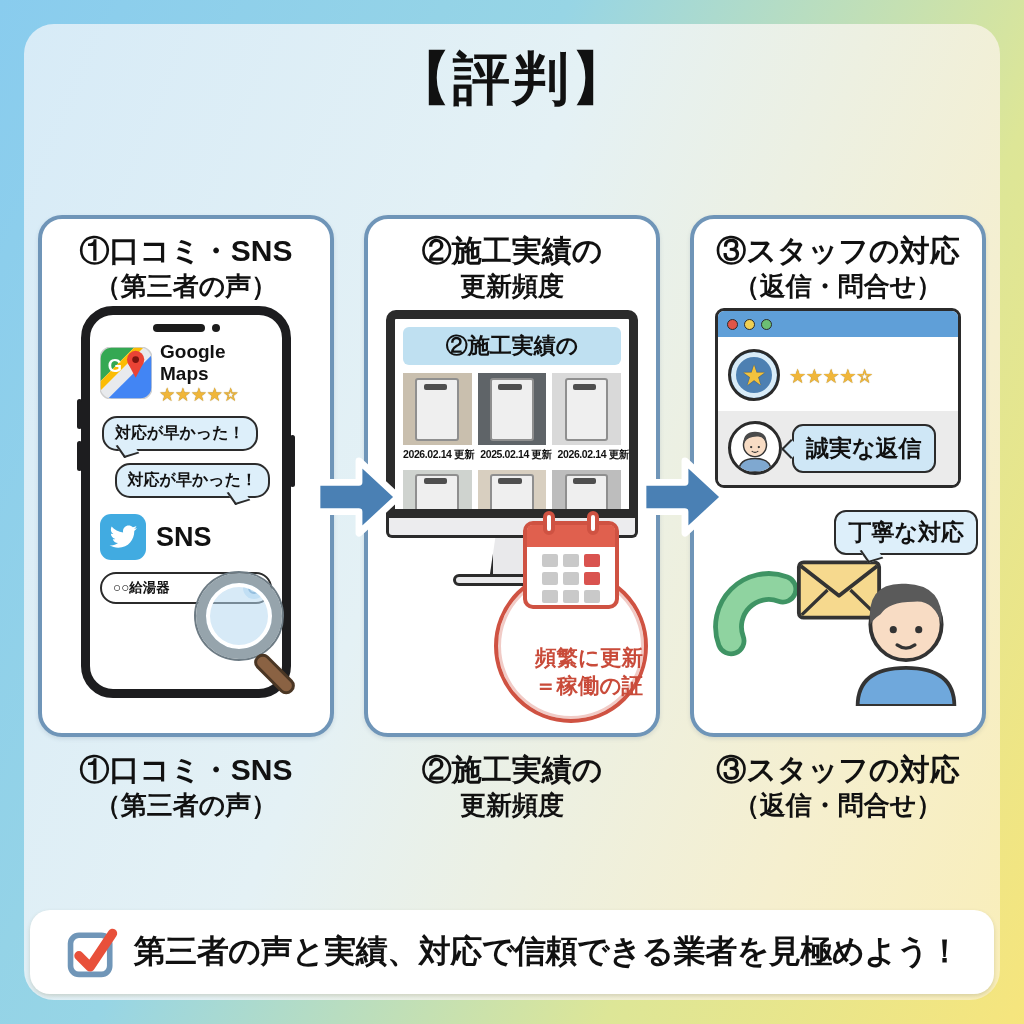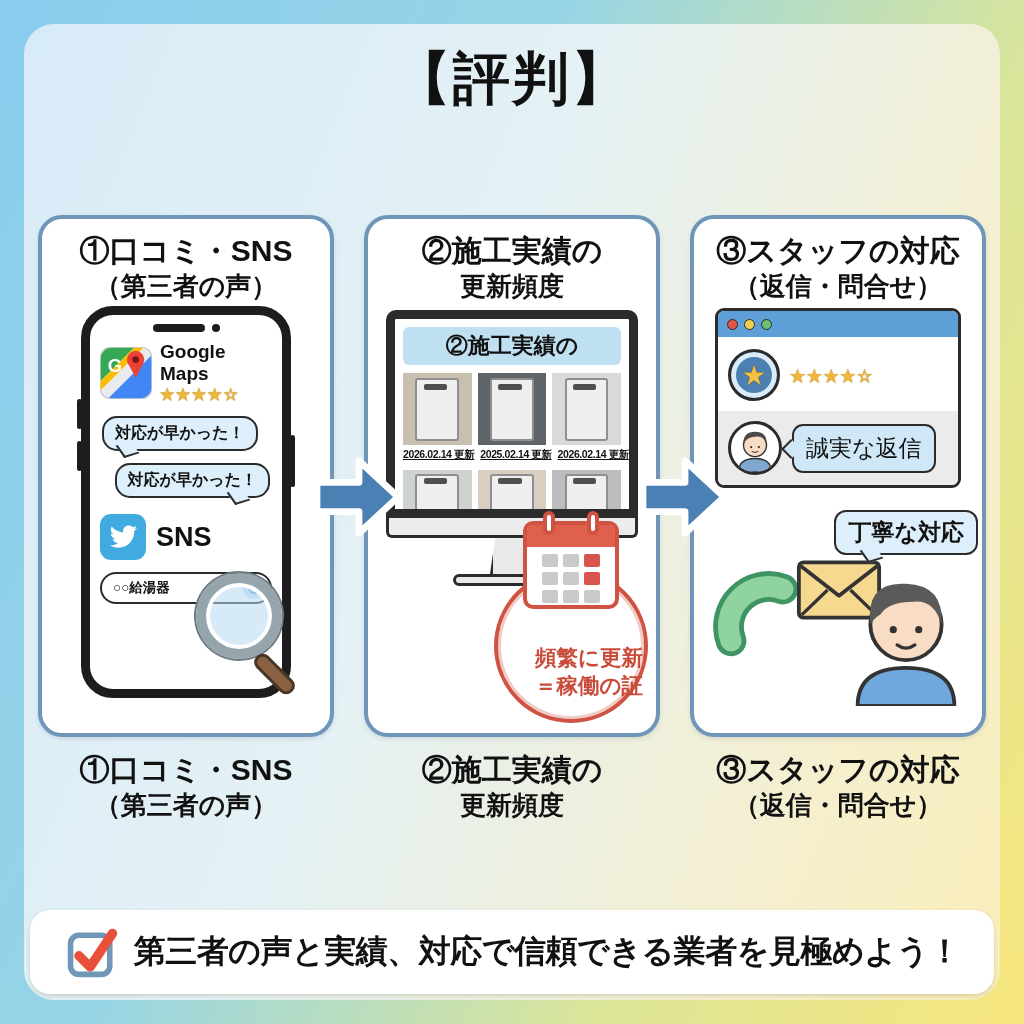--- a/index.html
+++ b/index.html
@@ -75,21 +75,21 @@
   .screen { border:9px solid #2b2b2b; border-radius:10px 10px 0 0; background:#fff; height:208px; overflow:hidden; padding:8px; }
   .blogbar { background:#bfe0f1; border-radius:6px; height:38px; display:flex; align-items:center; justify-content:center;
              font-size:22px; font-weight:800; }
   .pgrid { display:grid; grid-template-columns:repeat(3,1fr); gap:6px; margin-top:8px; }
   .photo { height:72px; position:relative; overflow:hidden; }
   .photo.short { height:52px; }
   .photo::before { content:''; position:absolute; left:18%; top:7%; width:58%; height:82%; background:#efefef;
                    border:2px solid #8f8f8f; border-radius:3px; }
   .photo::after { content:''; position:absolute; left:30%; top:15%; width:34%; height:6px; background:#4f4f4f; border-radius:2px; }
   .dates { display:grid; grid-template-columns:repeat(3,1fr); gap:6px; margin-top:3px; }
-  .date { font-size:10.5px; font-weight:700; text-align:center; letter-spacing:-.4px; white-space:nowrap;text-decoration:underline; }
+  .date { font-size:10.5px; font-weight:700; text-align:center; letter-spacing:-.4px; white-space:nowrap; }
   .chin { height:20px; background:#ececee; border:3px solid #2b2b2b; border-top:none; border-radius:0 0 6px 6px; }
   .neck { width:44px; height:36px; margin:0 auto; background:#e9e9eb; border-left:3px solid #2b2b2b; border-right:3px solid #2b2b2b;
           clip-path:polygon(12% 0,88% 0,100% 100%,0 100%); }
   .foot { width:118px; height:12px; margin:0 auto; background:#e9e9eb; border:3px solid #2b2b2b; border-radius:8px; }
 
   .stampwrap { position:absolute; right:2px; bottom:2px; width:166px; height:214px; z-index:5; }
   .stampcircle { position:absolute; top:52px; left:50%; transform:translateX(-50%); width:154px; height:154px;
                  border:4px solid #cf5242; border-radius:50%; background:rgba(255,255,255,.93);
                  box-shadow:inset 0 0 0 3px rgba(207,82,66,.30);
                  display:flex; flex-direction:column; align-items:center; justify-content:flex-end; padding-bottom:18px; }
@@ -110,21 +110,21 @@
   .td-r { background:#e05548; } .td-y { background:#f0d054; } .td-g { background:#6cbf73; }
   .brow1 { display:flex; align-items:center; gap:10px; padding:12px 10px 10px; }
   .badge { width:52px; height:52px; border-radius:50%; background:#4d80b2; border:3px solid #2b2b2b;
            box-shadow:inset 0 0 0 5px #d9ecf8; display:flex; align-items:center; justify-content:center;
            color:#f2c23e; font-size:28px; text-shadow:0 0 1px #2b2b2b; flex:0 0 auto; }
   .rslabel { font-size:22px; font-weight:800; }
   .rstars { font-size:17px; margin-top:2px; }
   .brow2 { background:#ebebeb; display:flex; align-items:center; gap:10px; padding:10px; }
   .avatar { width:54px; height:54px; border-radius:50%; border:3px solid #2b2b2b; background:#fff; overflow:hidden; flex:0 0 auto; }
   .replybub { position:relative; background:#cfe7f6; border:2.5px solid #2b2b2b; border-radius:11px;
-              font-size:23px; font-weight:400; padding:7px 12px;text-align:right; }
+              font-size:23px; font-weight:700; padding:7px 12px;text-align:right; }
   .replybub::before { content:''; position:absolute; left:-10px; top:16px; width:12px; height:12px; background:#cfe7f6;
                       border-left:2.5px solid #2b2b2b; border-bottom:2.5px solid #2b2b2b; transform:rotate(45deg); }
   .contact { position:relative; height:212px; margin-top:14px; }
   .phoneicon { position:absolute; left:14px; top:64px; width:96px; height:96px; }
   .mailicon  { position:absolute; left:102px; top:56px; width:86px; height:64px; }
   .carebub { position:absolute; right:4px; top:8px; background:#ddeffa; border:2.5px solid #2b2b2b; border-radius:12px;
              font-size:23px; font-weight:800; padding:5px 12px; }
   .carebub::after { content:''; position:absolute; left:28px; bottom:-9px; width:13px; height:13px; background:#ddeffa;
                     border-right:2.5px solid #2b2b2b; border-bottom:2.5px solid #2b2b2b; transform:rotate(55deg) skewX(-18deg); }
   .bigperson { position:absolute; right:12px; top:64px; width:128px; height:140px; }

